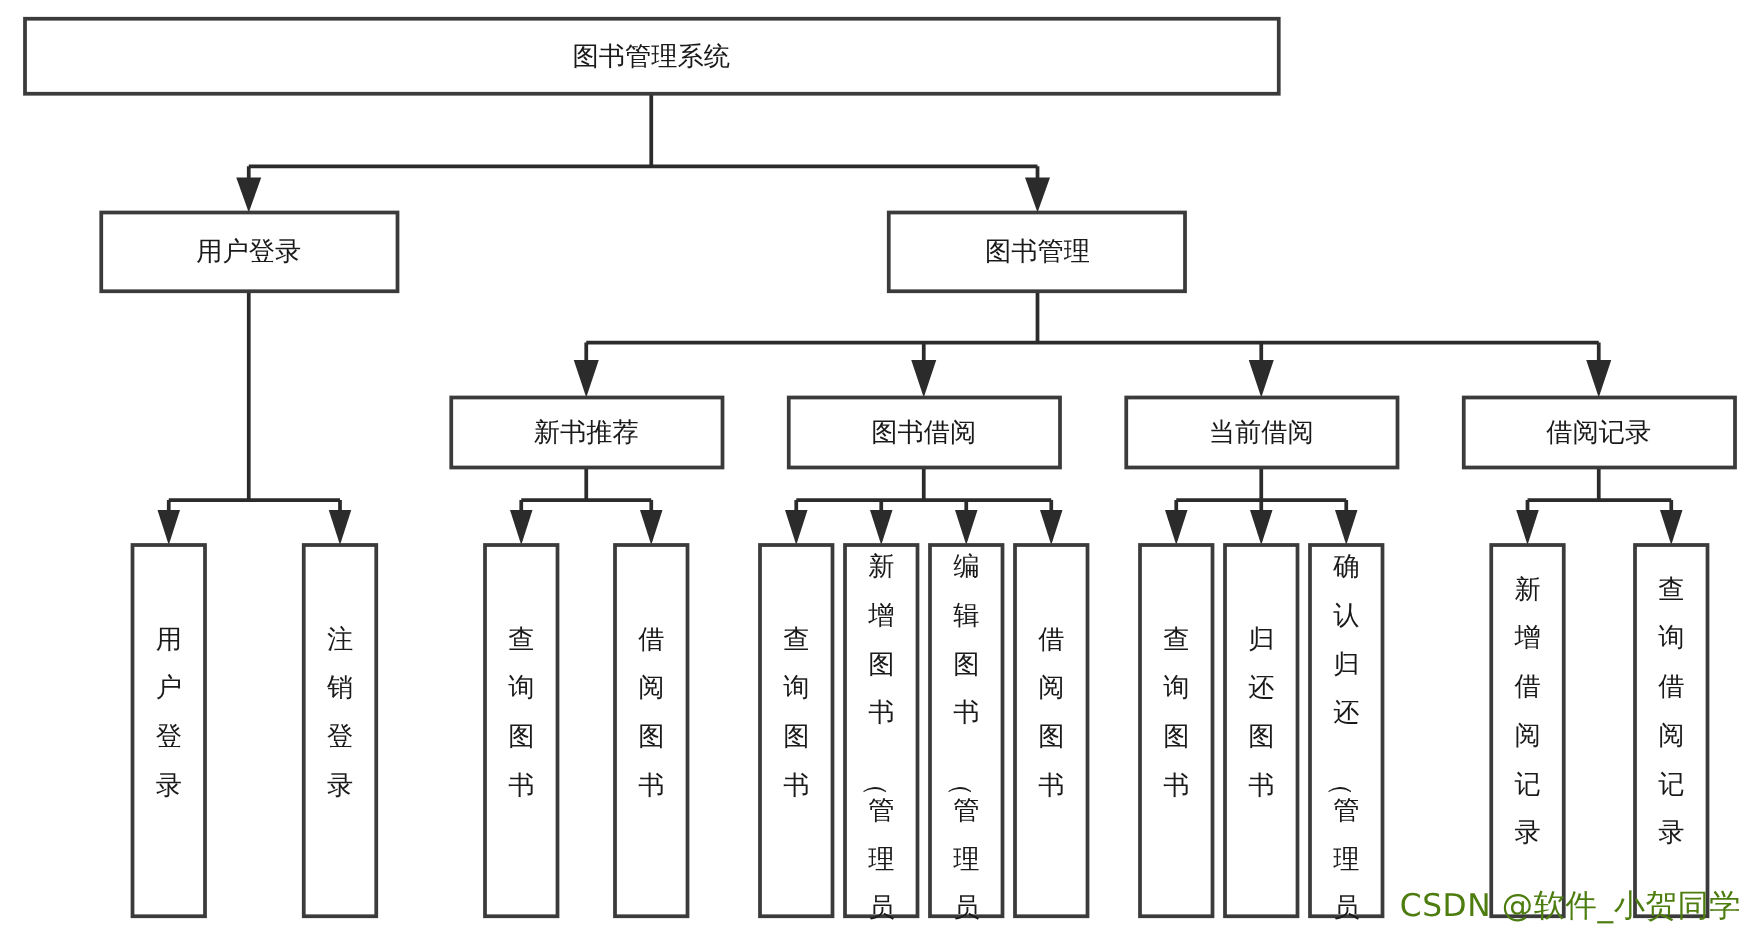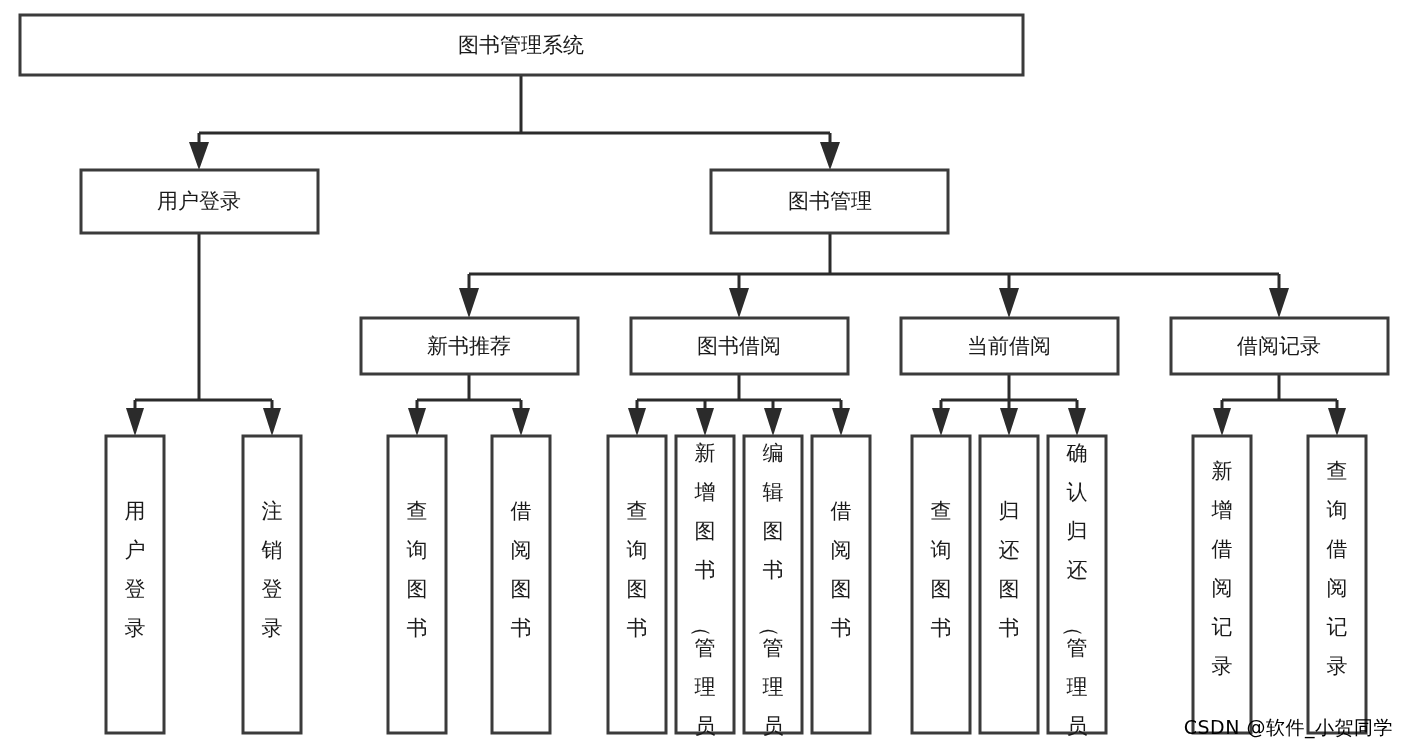--- a/index.html
+++ b/index.html
@@ -48,22 +48,22 @@
   }
   .arrow-head {
     fill: #2b2b2b;
     stroke: none;
   }
   .watermark-text {
     position: absolute;
     right: 12px;
     bottom: 6px;
     font-family: "DejaVu Sans", "Liberation Sans", sans-serif;
-    font-size: 19px;
-    color: #000000;
+    font-size: 25px;
+    color: #4d7c0f;
     white-space: nowrap;
     letter-spacing: 0.5px;
   }
 </style>
 </head>
 <body>
 
 <div id="diagram-root">
 
   <svg id="flowchart" viewBox="0 0 1405 747" xmlns="http://www.w3.org/2000/svg">

